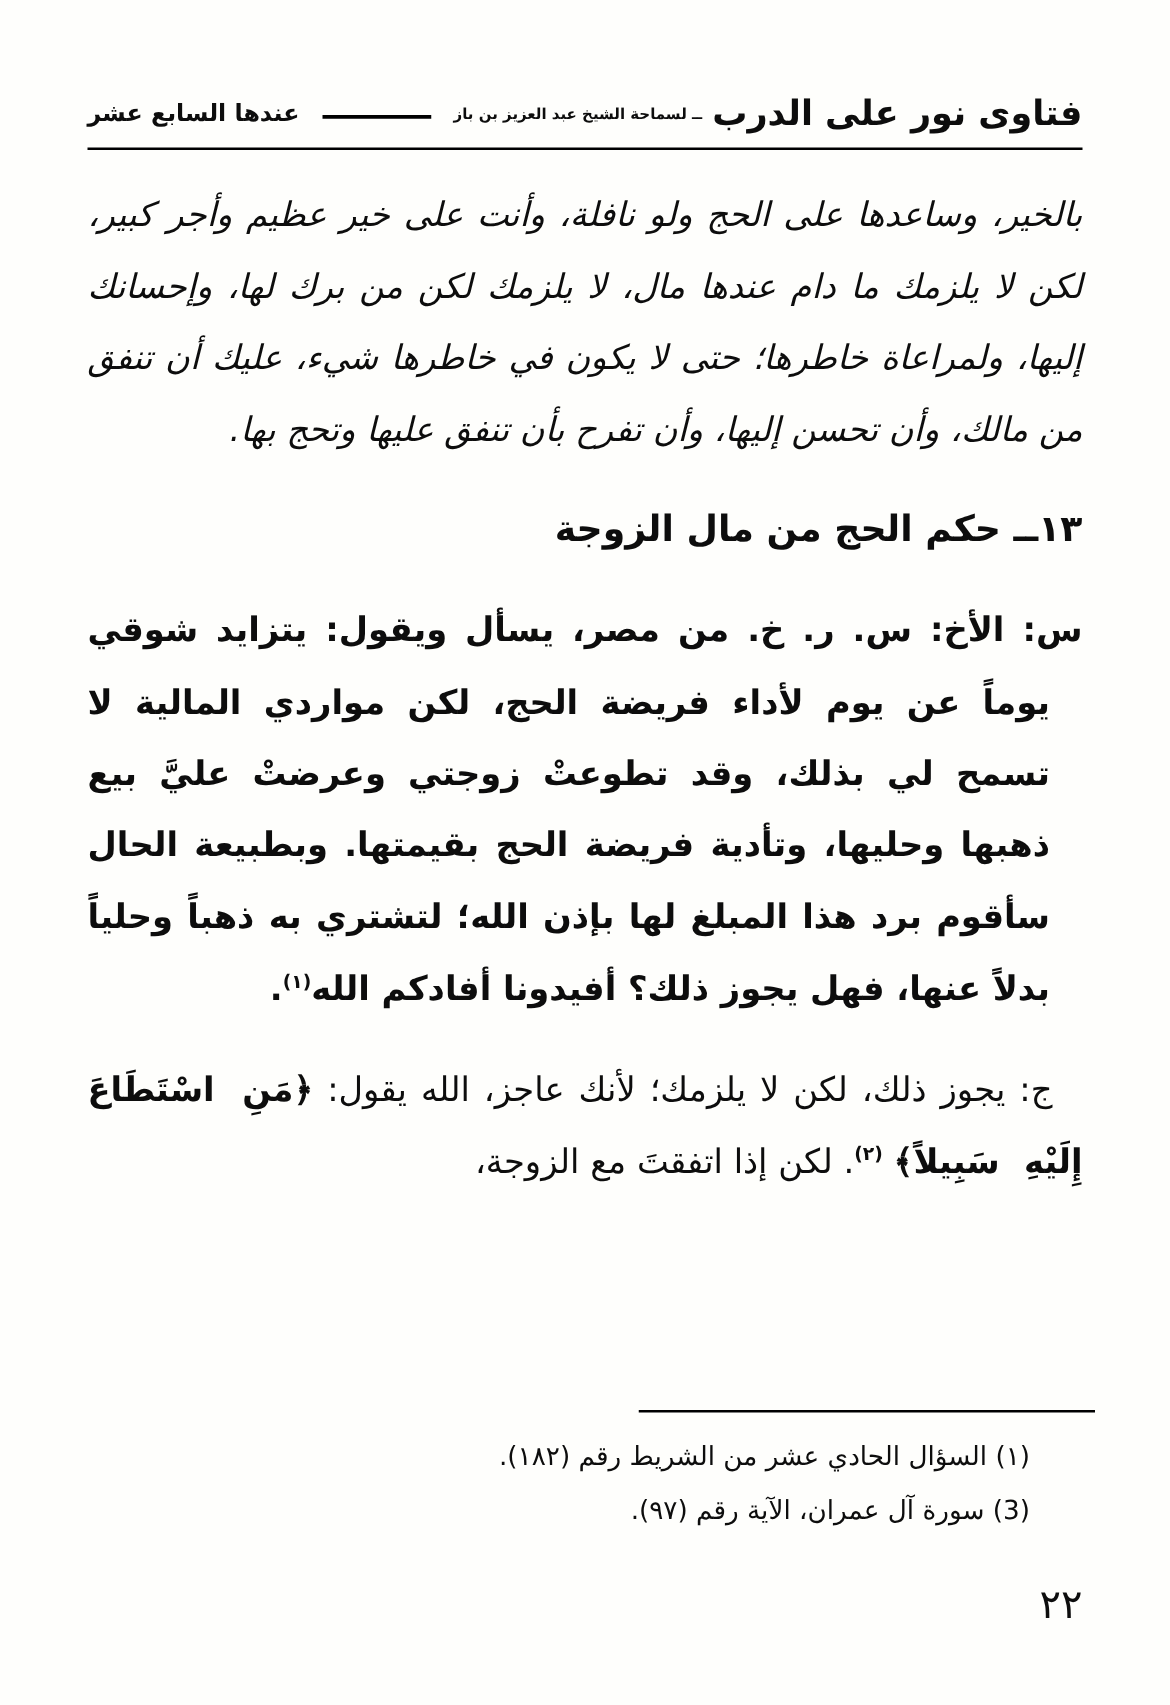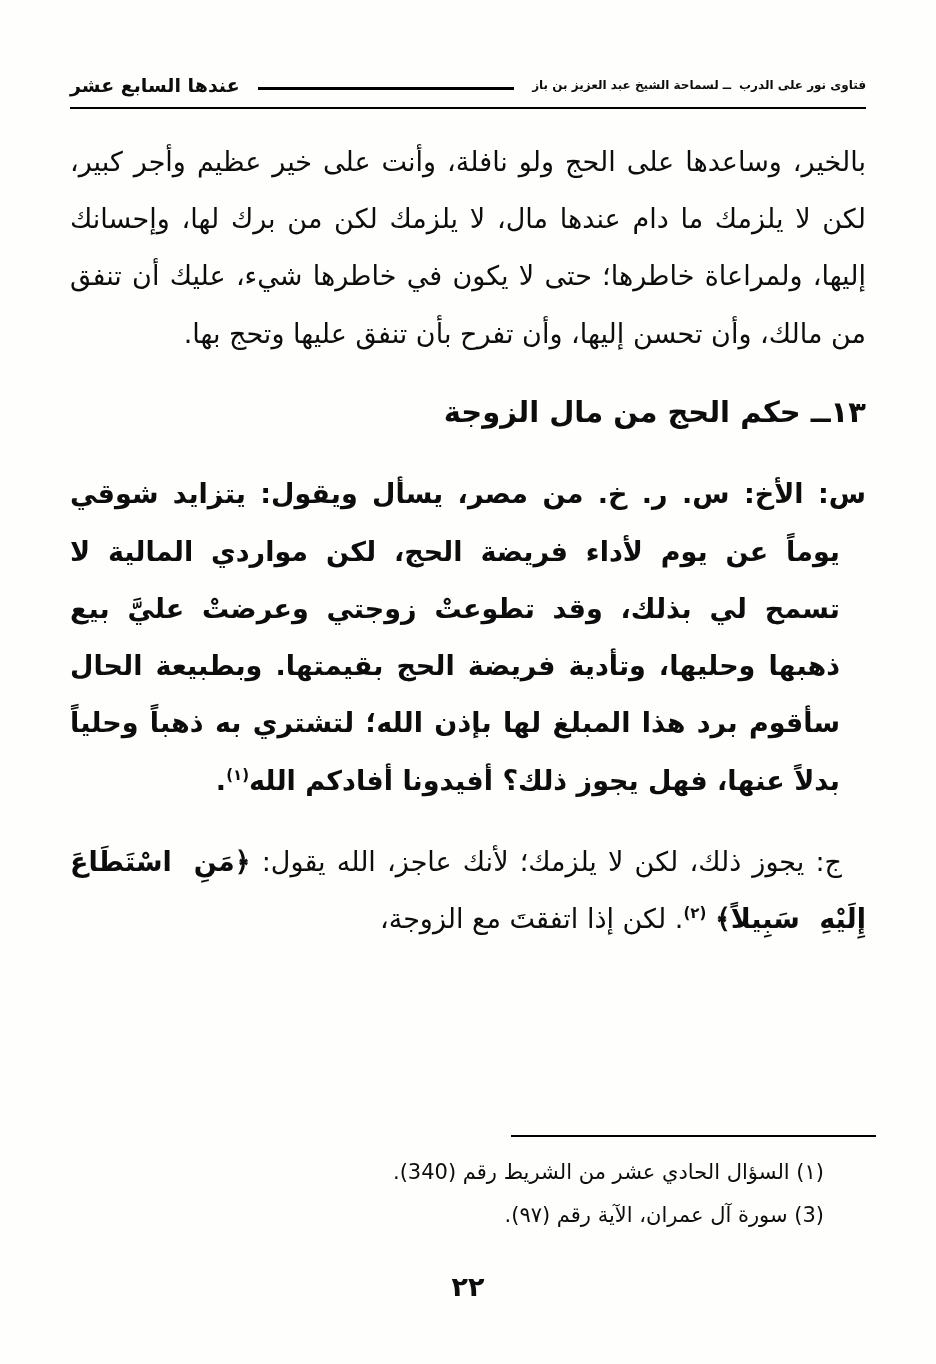--- a/index.html
+++ b/index.html
@@ -21,39 +21,40 @@
 
   
   .running-header {
     display: flex;
     align-items: center;
     font-size: 19px;
     font-weight: bold;
     white-space: nowrap;
     gap: 8px;
   }
-  .running-header .book-title { font-size: 12px; letter-spacing: 0.5px; }
+  .running-header .book-title { font-size: 28px; letter-spacing: 0.5px; }
   .running-header .book-subtitle { font-size: 12px; }
   .header-divider {
     flex: 1;
     border-bottom: 3px solid #000;
     transform: translateY(3px);
     margin: 0 10px;
     min-width: 40px;
   }
   .header-rule {
     border-bottom: 2px solid #000;
     margin-top: 11px;
   }
 
   
   .body-area { font-size: 27px; line-height: 2.12; }
   .intro-paragraph {
     margin-top: 24px;
     text-align: justify;
+    font-style: italic;
   }
   .section-heading {
     margin-top: 20px;
     font-weight: bold;
     font-size: 29px;
   }
   .question-paragraph {
     margin-top: 22px;
     font-weight: bold;
     text-align: justify;
@@ -89,23 +90,22 @@
     margin-right: -10px;
   }
   .footnote-item {
     text-align: right;
     padding-right: 42px;
   }
 
   
   .page-number {
     margin-top: 34px;
-    text-align: center;
-    font-size: 27px;
-    font-weight: bold;
+    font-size: 32px;
+    font-weight: normal;
     letter-spacing: 4px;
   }
 </style>
 </head>
 <body>
 
 <div class="page">
 
   <div class="running-header">
     <span class="book-title">فتاوى نور على الدرب</span>
@@ -122,19 +122,19 @@
     <h2 class="section-heading">١٣ــ حكم الحج من مال الزوجة</h2>
 
     <p class="question-paragraph"><span>س: الأخ: س. ر. خ. من مصر، يسأل ويقول: يتزايد شوقي يوماً عن يوم لأداء فريضة الحج، لكن مواردي المالية لا تسمح لي بذلك، وقد تطوعتْ زوجتي وعرضتْ عليَّ بيع ذهبها وحليها، وتأدية فريضة الحج بقيمتها. وبطبيعة الحال سأقوم برد هذا المبلغ لها بإذن الله؛ لتشتري به ذهباً وحلياً بدلاً عنها، فهل يجوز ذلك؟ أفيدونا أفادكم الله</span><sup class="footnote-ref">(١)</sup><span>.</span></p>
 
     <p class="answer-paragraph"><span>ج: يجوز ذلك، لكن لا يلزمك؛ لأنك عاجز، الله يقول: </span><span class="quran-quote">﴿مَنِ اسْتَطَاعَ إِلَيْهِ سَبِيلاً﴾</span> <sup class="footnote-ref">(٢)</sup><span>. لكن إذا اتفقتَ مع الزوجة،</span></p>
 
   </div>
 
   <div class="footnotes-area">
     <div class="footnotes-separator"></div>
-    <div class="footnote-item">(١) السؤال الحادي عشر من الشريط رقم (340).</div>
+    <div class="footnote-item">(١) السؤال الحادي عشر من الشريط رقم (١٨٢).</div>
     <div class="footnote-item">(3) سورة آل عمران، الآية رقم (٩٧).</div>
   </div>
 
   <div class="page-number">٢٢</div>
 
 </div>
 
 </body></html>

